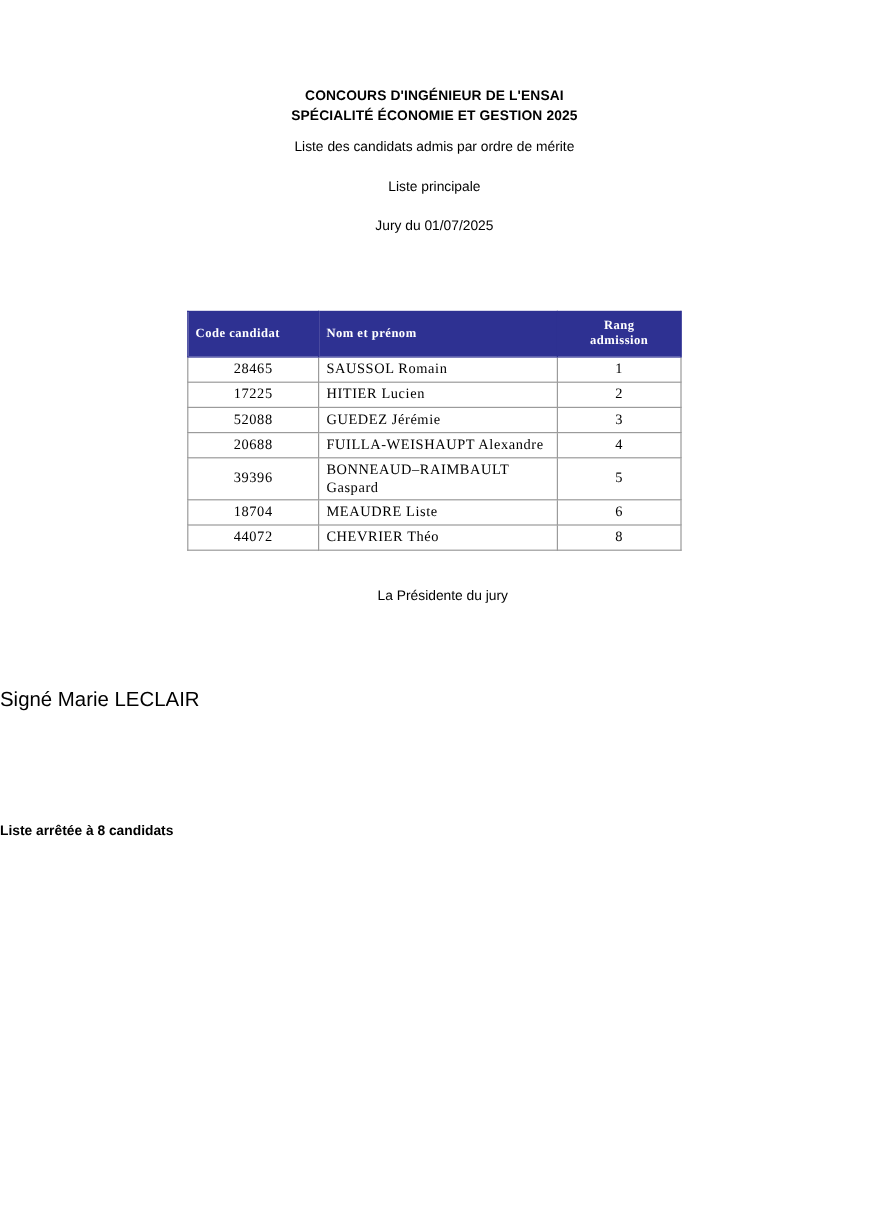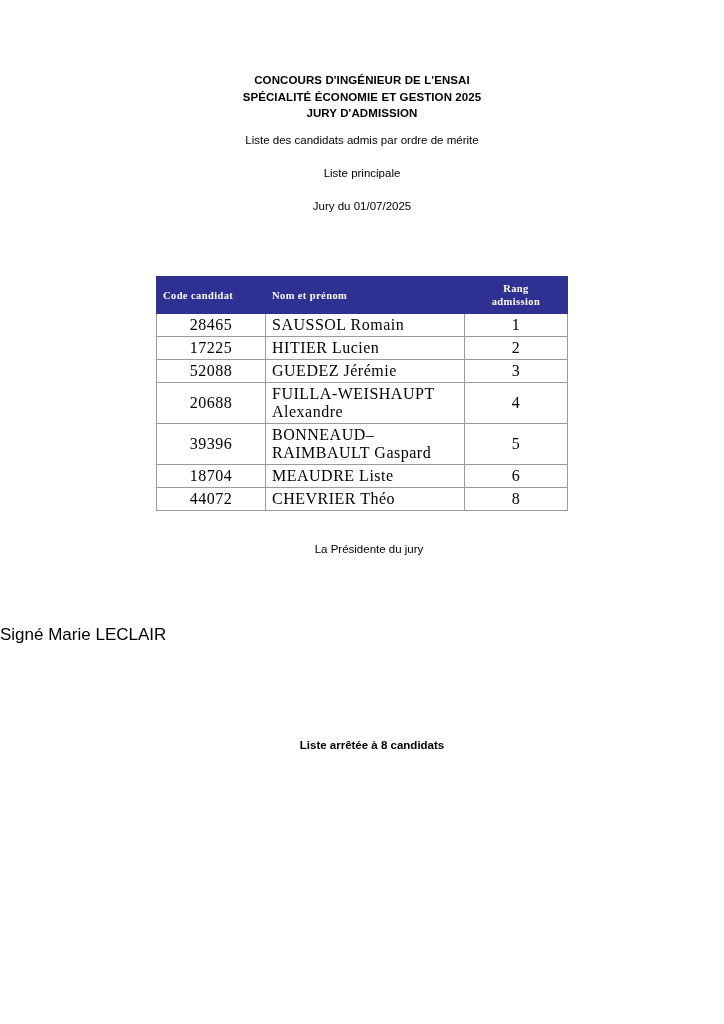--- a/index.html
+++ b/index.html
@@ -76,21 +76,21 @@
     text-align: left;
     padding-left: 8px;
   }
   th.col-rank {
     width: 90px;
     text-align: center;
     line-height: 1.25;
   }
   table.results td {
     border: 1px solid #9b9b9b;
-    font-size: 16px;
+    font-size: 12px;
     padding: 2px 6px;
     height: 16px;
     letter-spacing: 0.5px;
   }
   td.code {
     text-align: center;
   }
   td.name {
     text-align: left;
     padding-left: 8px;
@@ -104,36 +104,34 @@
     font-size: 11.5px;
     margin-top: 32px;
     padding-left: 14px;
   }
   .signature-name {
     text-align: left;
     font-size: 17px;
     margin-top: 70px;
   }
   .footer-note {
-    text-align: center;
+    text-align: left;
     font-size: 11.5px;
     font-weight: bold;
     margin-top: 94px;
-    padding-left: 20px;
   }
 </style>
 </head>
 <body>
 
 <div class="page">
 
   <div class="header-block">
     <div class="header-line">CONCOURS D'INGÉNIEUR DE L'ENSAI</div>
     <div class="header-line">SPÉCIALITÉ ÉCONOMIE ET GESTION 2025</div>
-    <div class="header-line">JURY D'ADMISSION</div>
   </div>
 
   <div class="subtitle">Liste des candidats admis par ordre de mérite</div>
   <div class="subtitle2">Liste principale</div>
   <div class="subtitle3">Jury du 01/07/2025</div>
 
   <div class="table-wrap">
     <table class="results">
       <thead>
         <tr>

